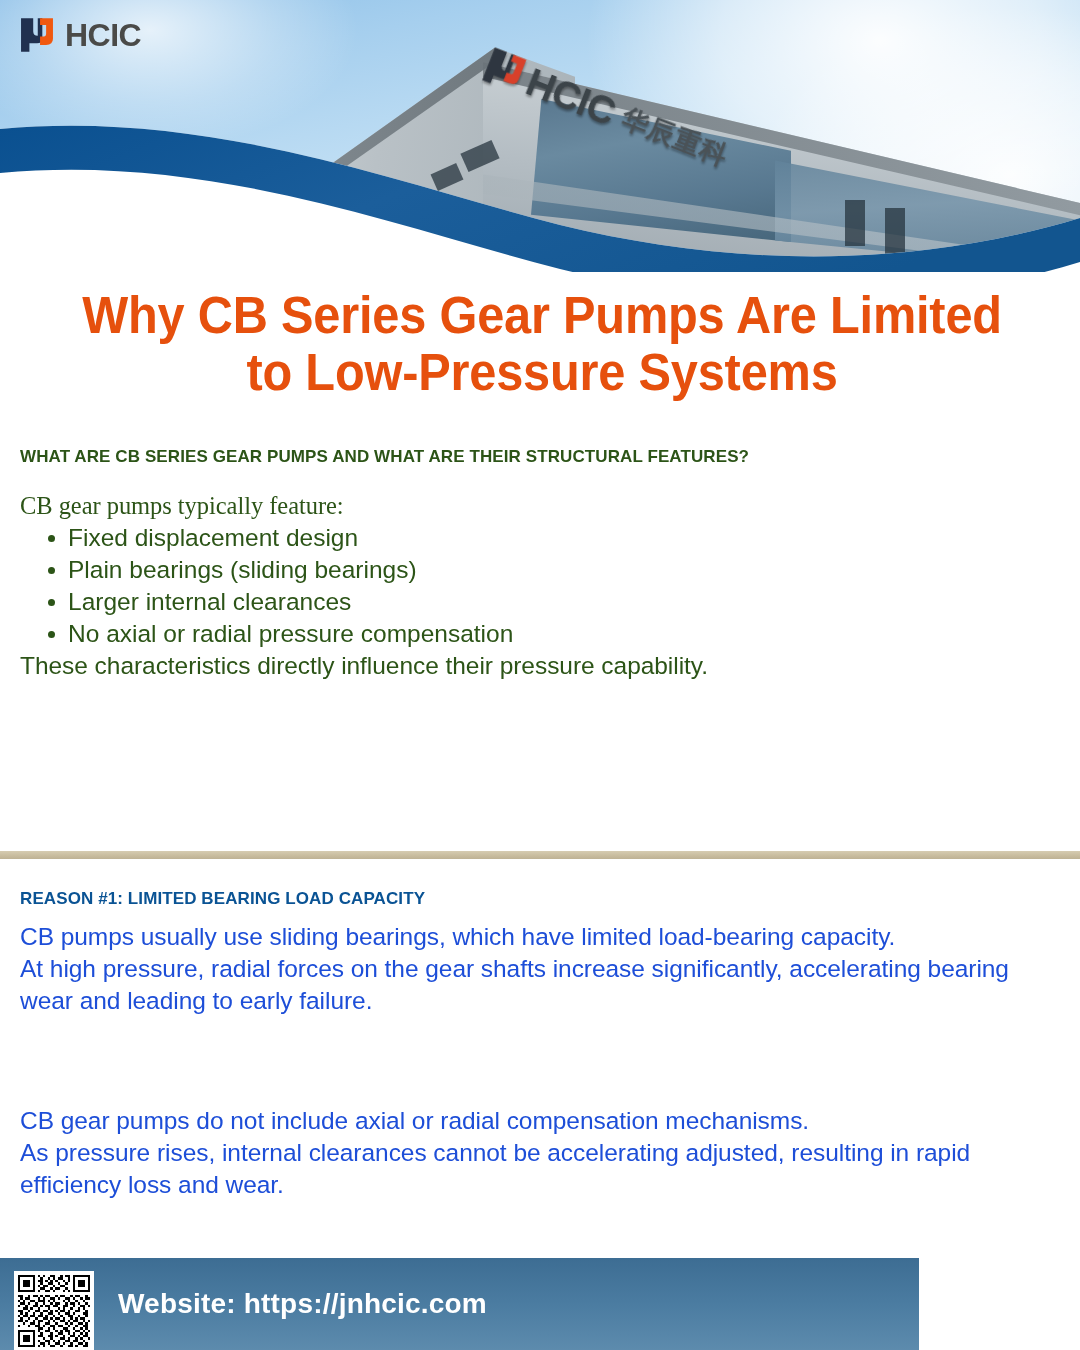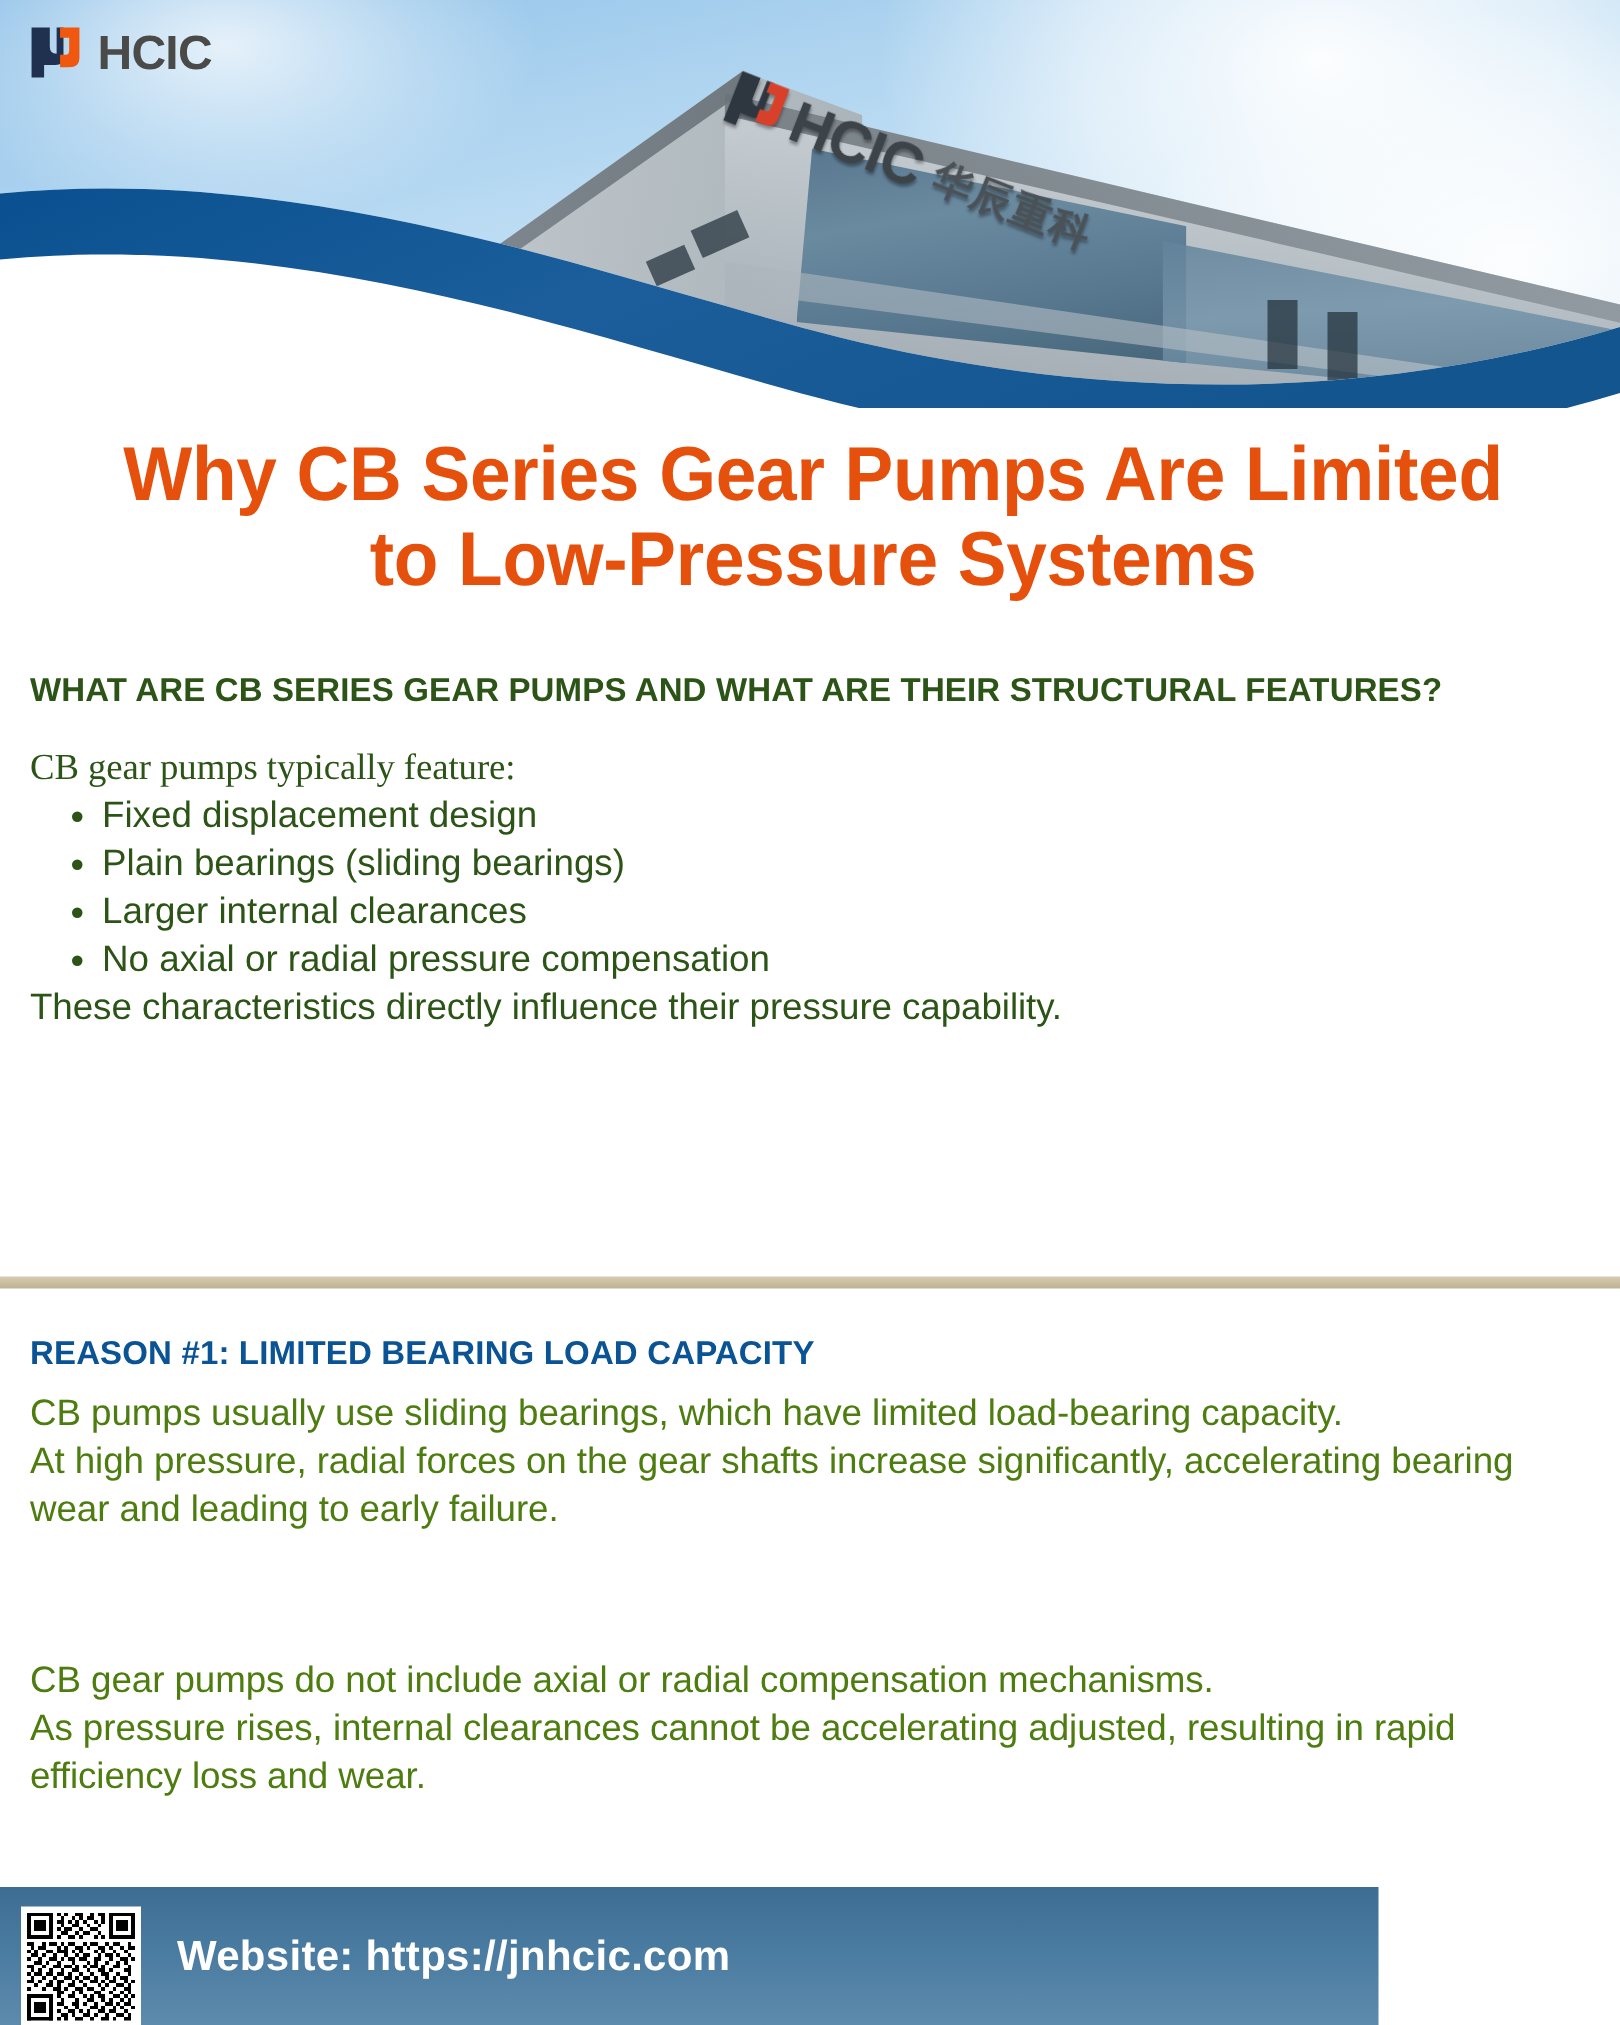--- a/index.html
+++ b/index.html
@@ -186,35 +186,35 @@
 
   
   .content {
     position: absolute;
     top: 447px;
     left: 20px;
     width: 1044px;
   }
 
   .sec-heading {
-    font-size: 22px;
+    font-size: 17px;
     font-weight: 700;
     line-height: 1.14;
     letter-spacing: 0.1px;
   }
   .sec-heading.green { color: #2c5417; }
   .sec-heading.blue  { color: #0a5394; }
 
   .body-text {
     font-size: 24.5px;
     line-height: 1.305;
     letter-spacing: -0.05px;
   }
   .body-text.green { color: #2c5417; }
-  .body-text.blue  { color: #4d7c0f; }
+  .body-text.blue  { color: #1d4ed8; }
 
   .para { margin-top: 6px; }
 
   ul.feature-list {
     list-style: none;
     margin: 0 0 0 18px;
     padding: 0;
   }
   ul.feature-list li {
     position: relative;

